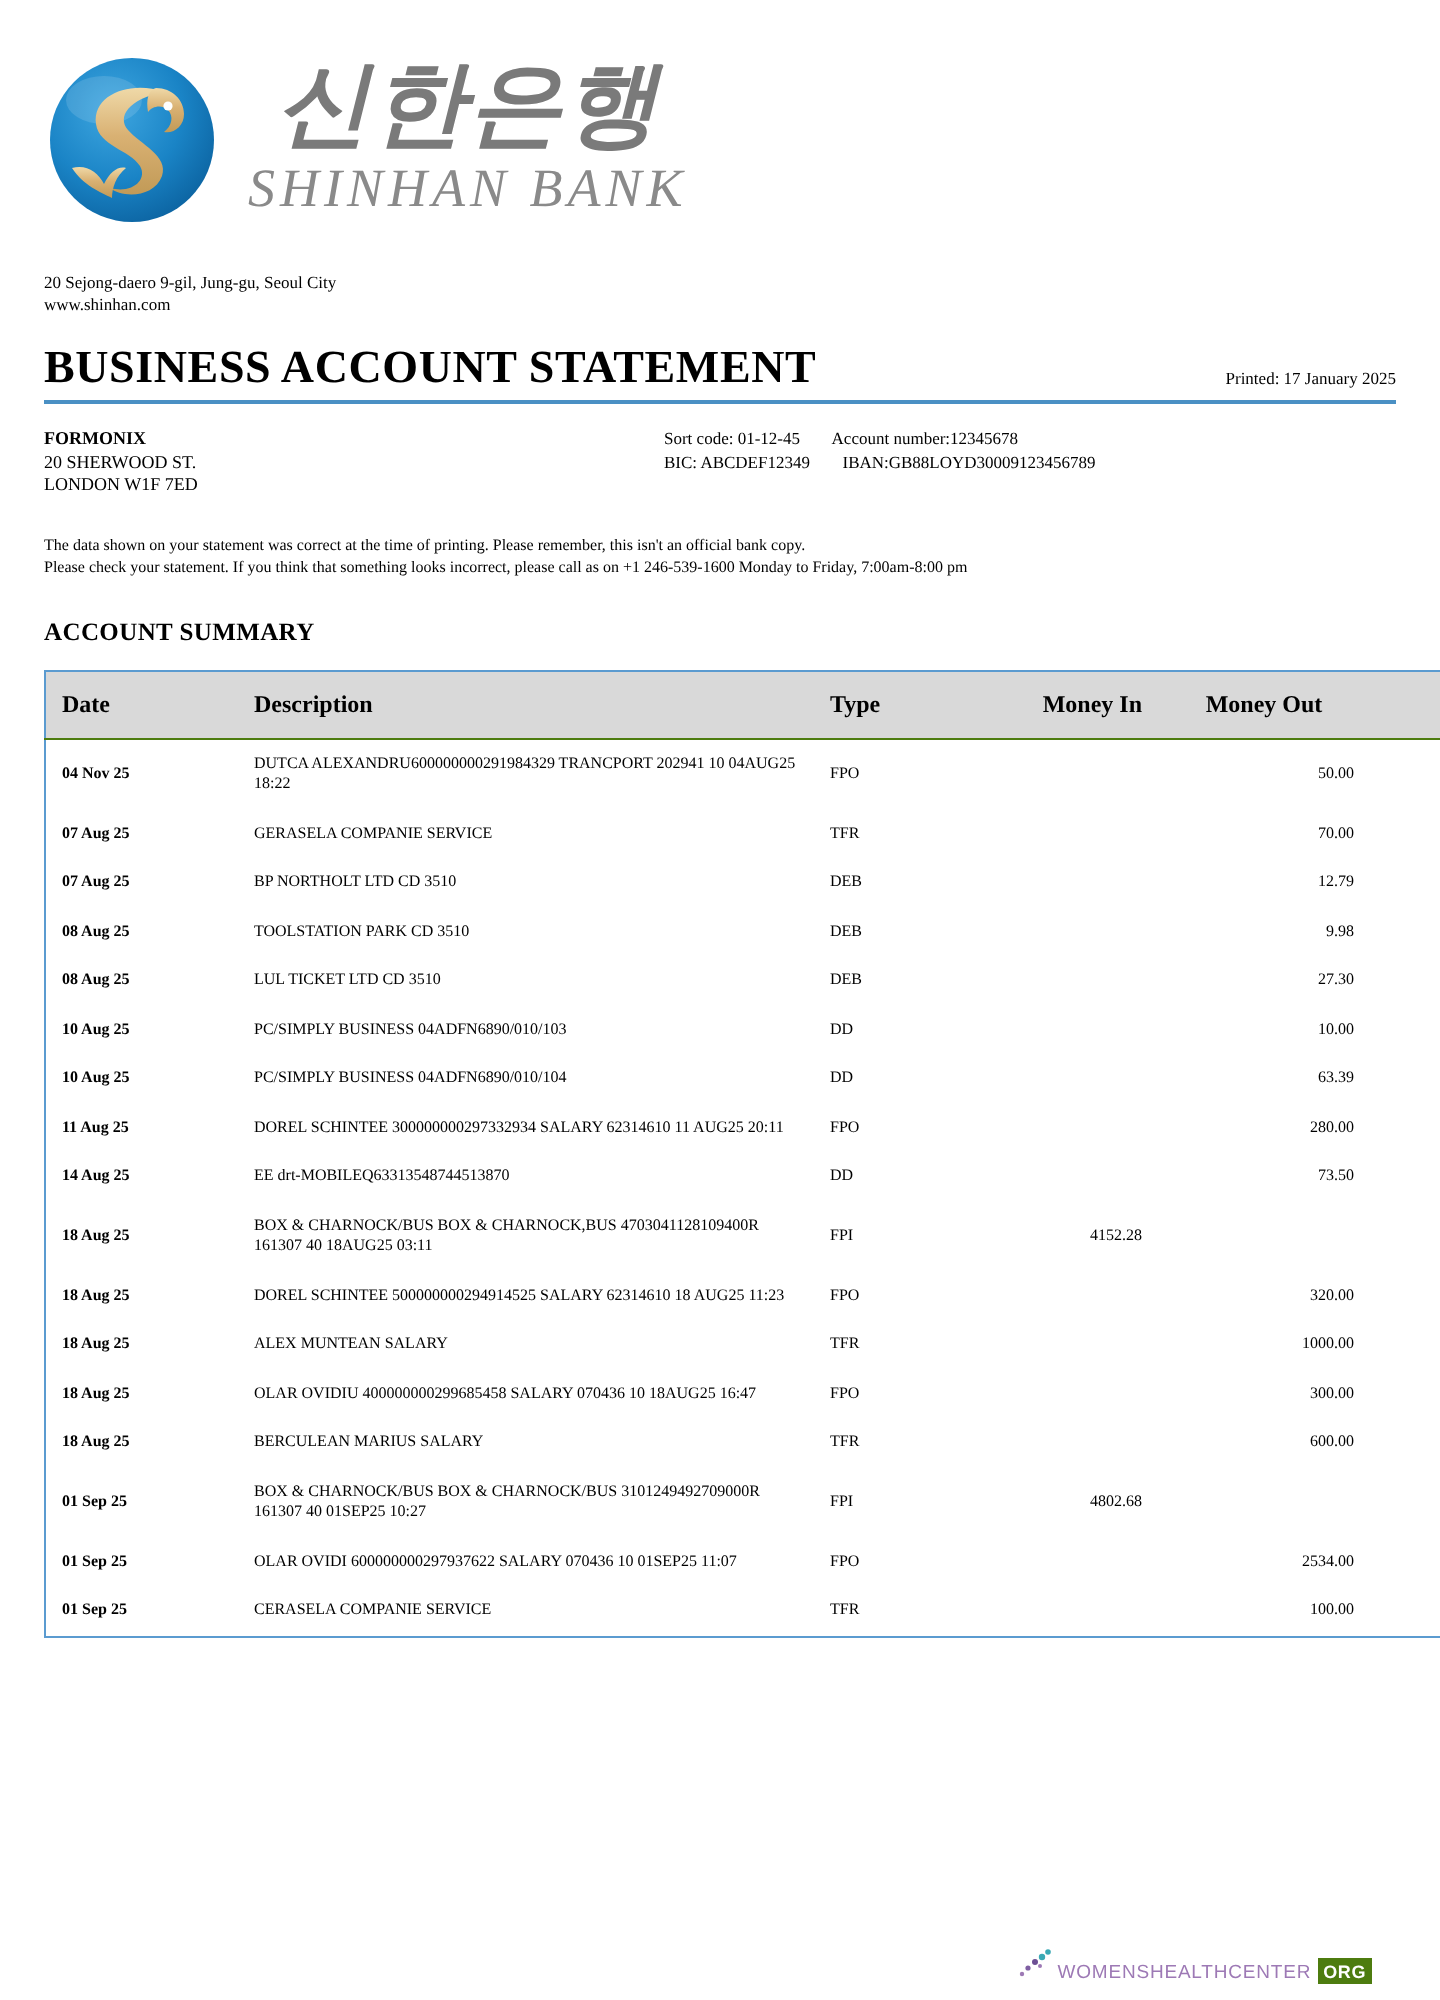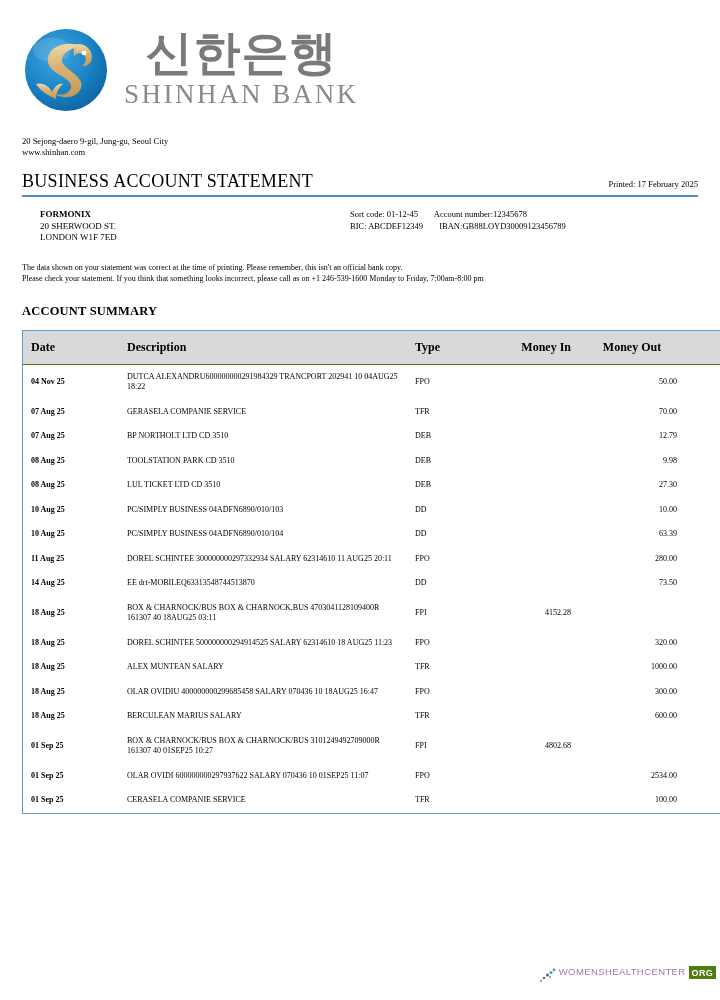--- a/index.html
+++ b/index.html
@@ -36,20 +36,21 @@
     flex: 0 0 88px;
     position: relative;
   }
   .logo-mark svg { display: block; }
   .logo-words {
     margin-left: 14px;
     padding-top: 2px;
     display: flex;
     flex-direction: column;
     align-items: center;
+    font-style: italic;
   }
   .logo-hangul {
     font-family: "DejaVu Sans", sans-serif;
     font-size: 47px;
     line-height: 50px;
     font-weight: bold;
     color: #7a7a7a;
     letter-spacing: 1px;
     white-space: nowrap;
   }
@@ -72,22 +73,22 @@
   .bank-address div { white-space: nowrap; }
 
   
   .title-row {
     display: flex;
     align-items: flex-end;
     justify-content: space-between;
     margin-top: 14px;
   }
   .doc-title {
-    font-size: 18px;
-    font-weight: normal;
+    font-size: 23px;
+    font-weight: bold;
     letter-spacing: 0.3px;
     white-space: nowrap;
   }
   .printed-on {
     font-size: 8.5px;
     white-space: nowrap;
     padding-bottom: 3px;
   }
   .title-rule {
     border: 0;
@@ -97,21 +98,20 @@
 
   
   .party-row {
     display: flex;
     margin-top: 12px;
   }
   .customer {
     width: 310px;
     font-size: 9px;
     line-height: 11.5px;
-    margin-left: 18px;
   }
   .customer .cust-name { font-weight: bold; }
   .acct-meta {
     font-size: 8.5px;
     line-height: 11.5px;
   }
   .acct-meta .meta-line { white-space: nowrap; }
   .acct-meta .gap { display: inline-block; width: 12px; }
 
   .disclaimer {
@@ -160,24 +160,24 @@
   .td-date    { font-size: 8.5px; font-weight: bold; white-space: nowrap; }
   .td-desc    { }
   .td-type    { font-size: 8.5px; }
   .td-in,
   .td-out     { text-align: right; font-size: 8.5px; white-space: nowrap; }
   .td-balance { text-align: right; font-size: 8.5px; white-space: nowrap; padding-right: 10px; }
 
   
   .watermark {
     position: absolute;
-    right: 4px;
+    right: 34px;
     bottom: 8px;
     display: flex;
-    align-items: flex-start;
+    align-items: flex-end;
     height: 26px;
   }
   .wm-dots { width: 20px; height: 20px; margin-right: 1px; }
   .wm-name {
     font-family: "Liberation Sans", sans-serif;
     font-size: 9.5px;
     letter-spacing: 0.4px;
     color: #9d79b5;
     white-space: nowrap;
   }
@@ -229,21 +229,21 @@
     </div>
   </div>
 
   <div class="bank-address">
     <div>20 Sejong-daero 9-gil, Jung-gu, Seoul City</div>
     <div>www.shinhan.com</div>
   </div>
 
   <div class="title-row">
     <div class="doc-title">BUSINESS ACCOUNT STATEMENT</div>
-    <div class="printed-on">Printed: 17 February 2025</div>
+    <div class="printed-on">Printed: 17 January 2025</div>
   </div>
   <hr class="title-rule">
 
   <div class="party-row">
     <div class="customer">
       <div class="cust-name">FORMONIX</div>
       <div>20 SHERWOOD ST.</div>
       <div>LONDON W1F 7ED</div>
     </div>
     <div class="acct-meta">

